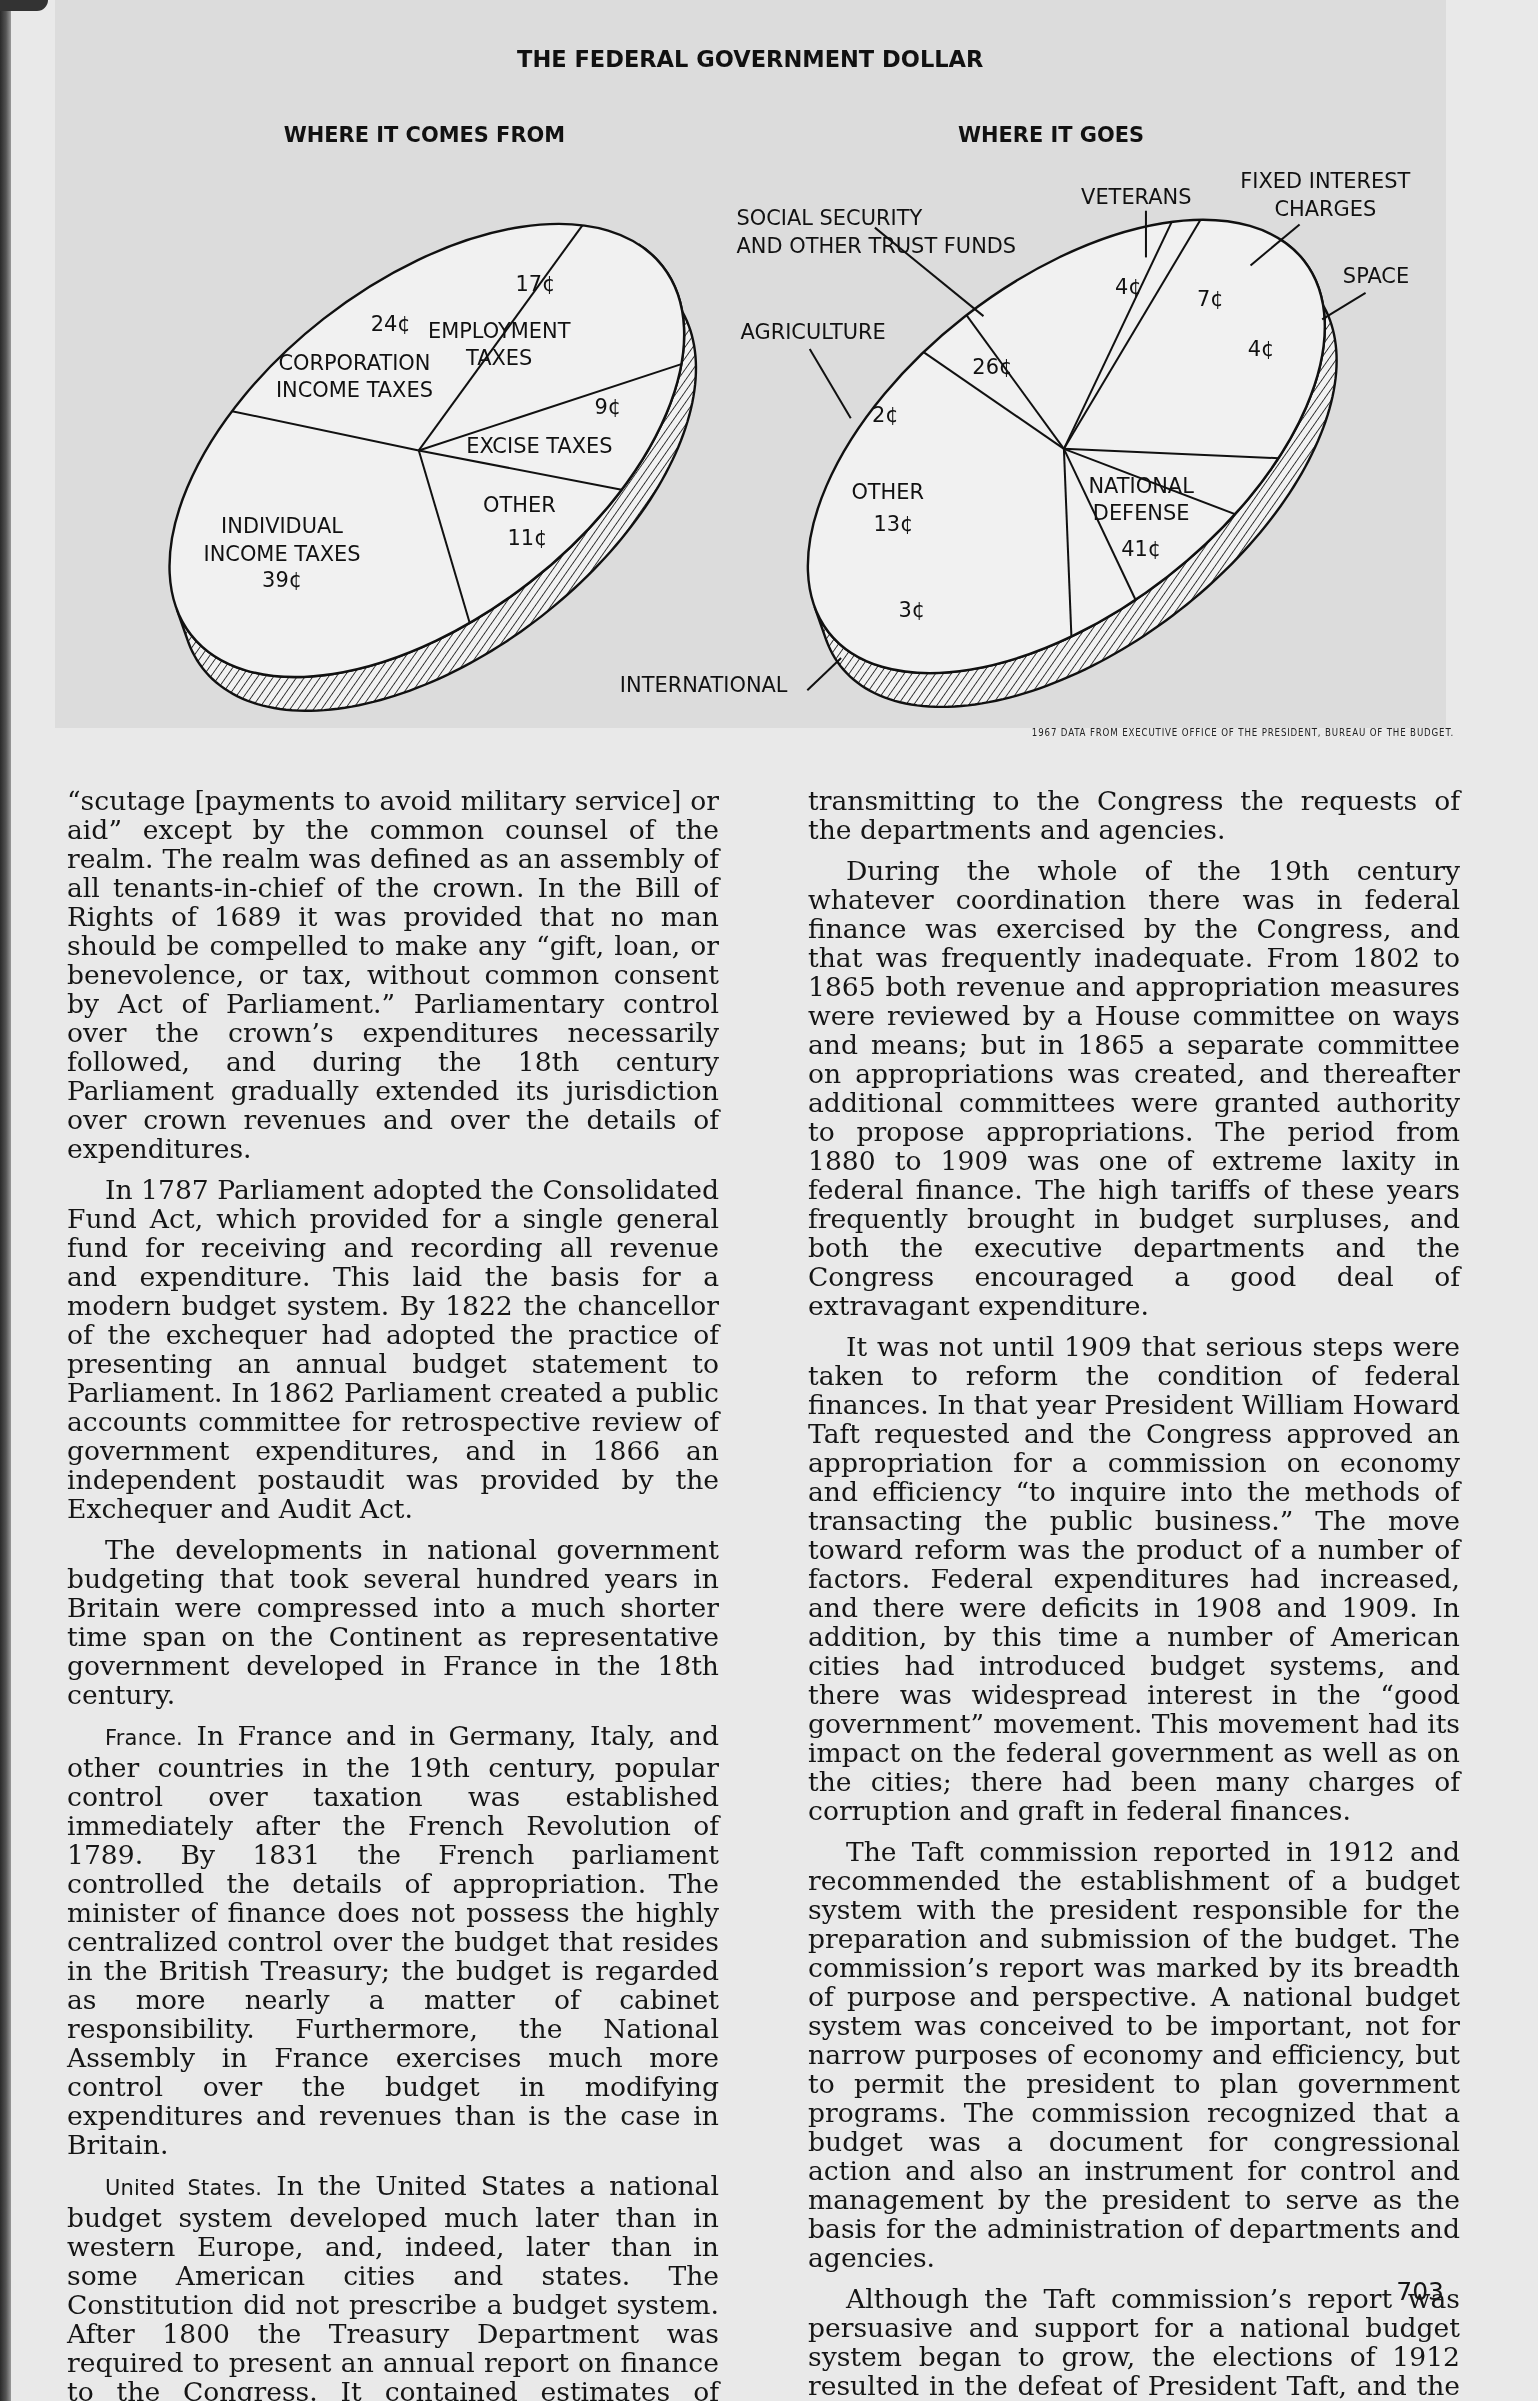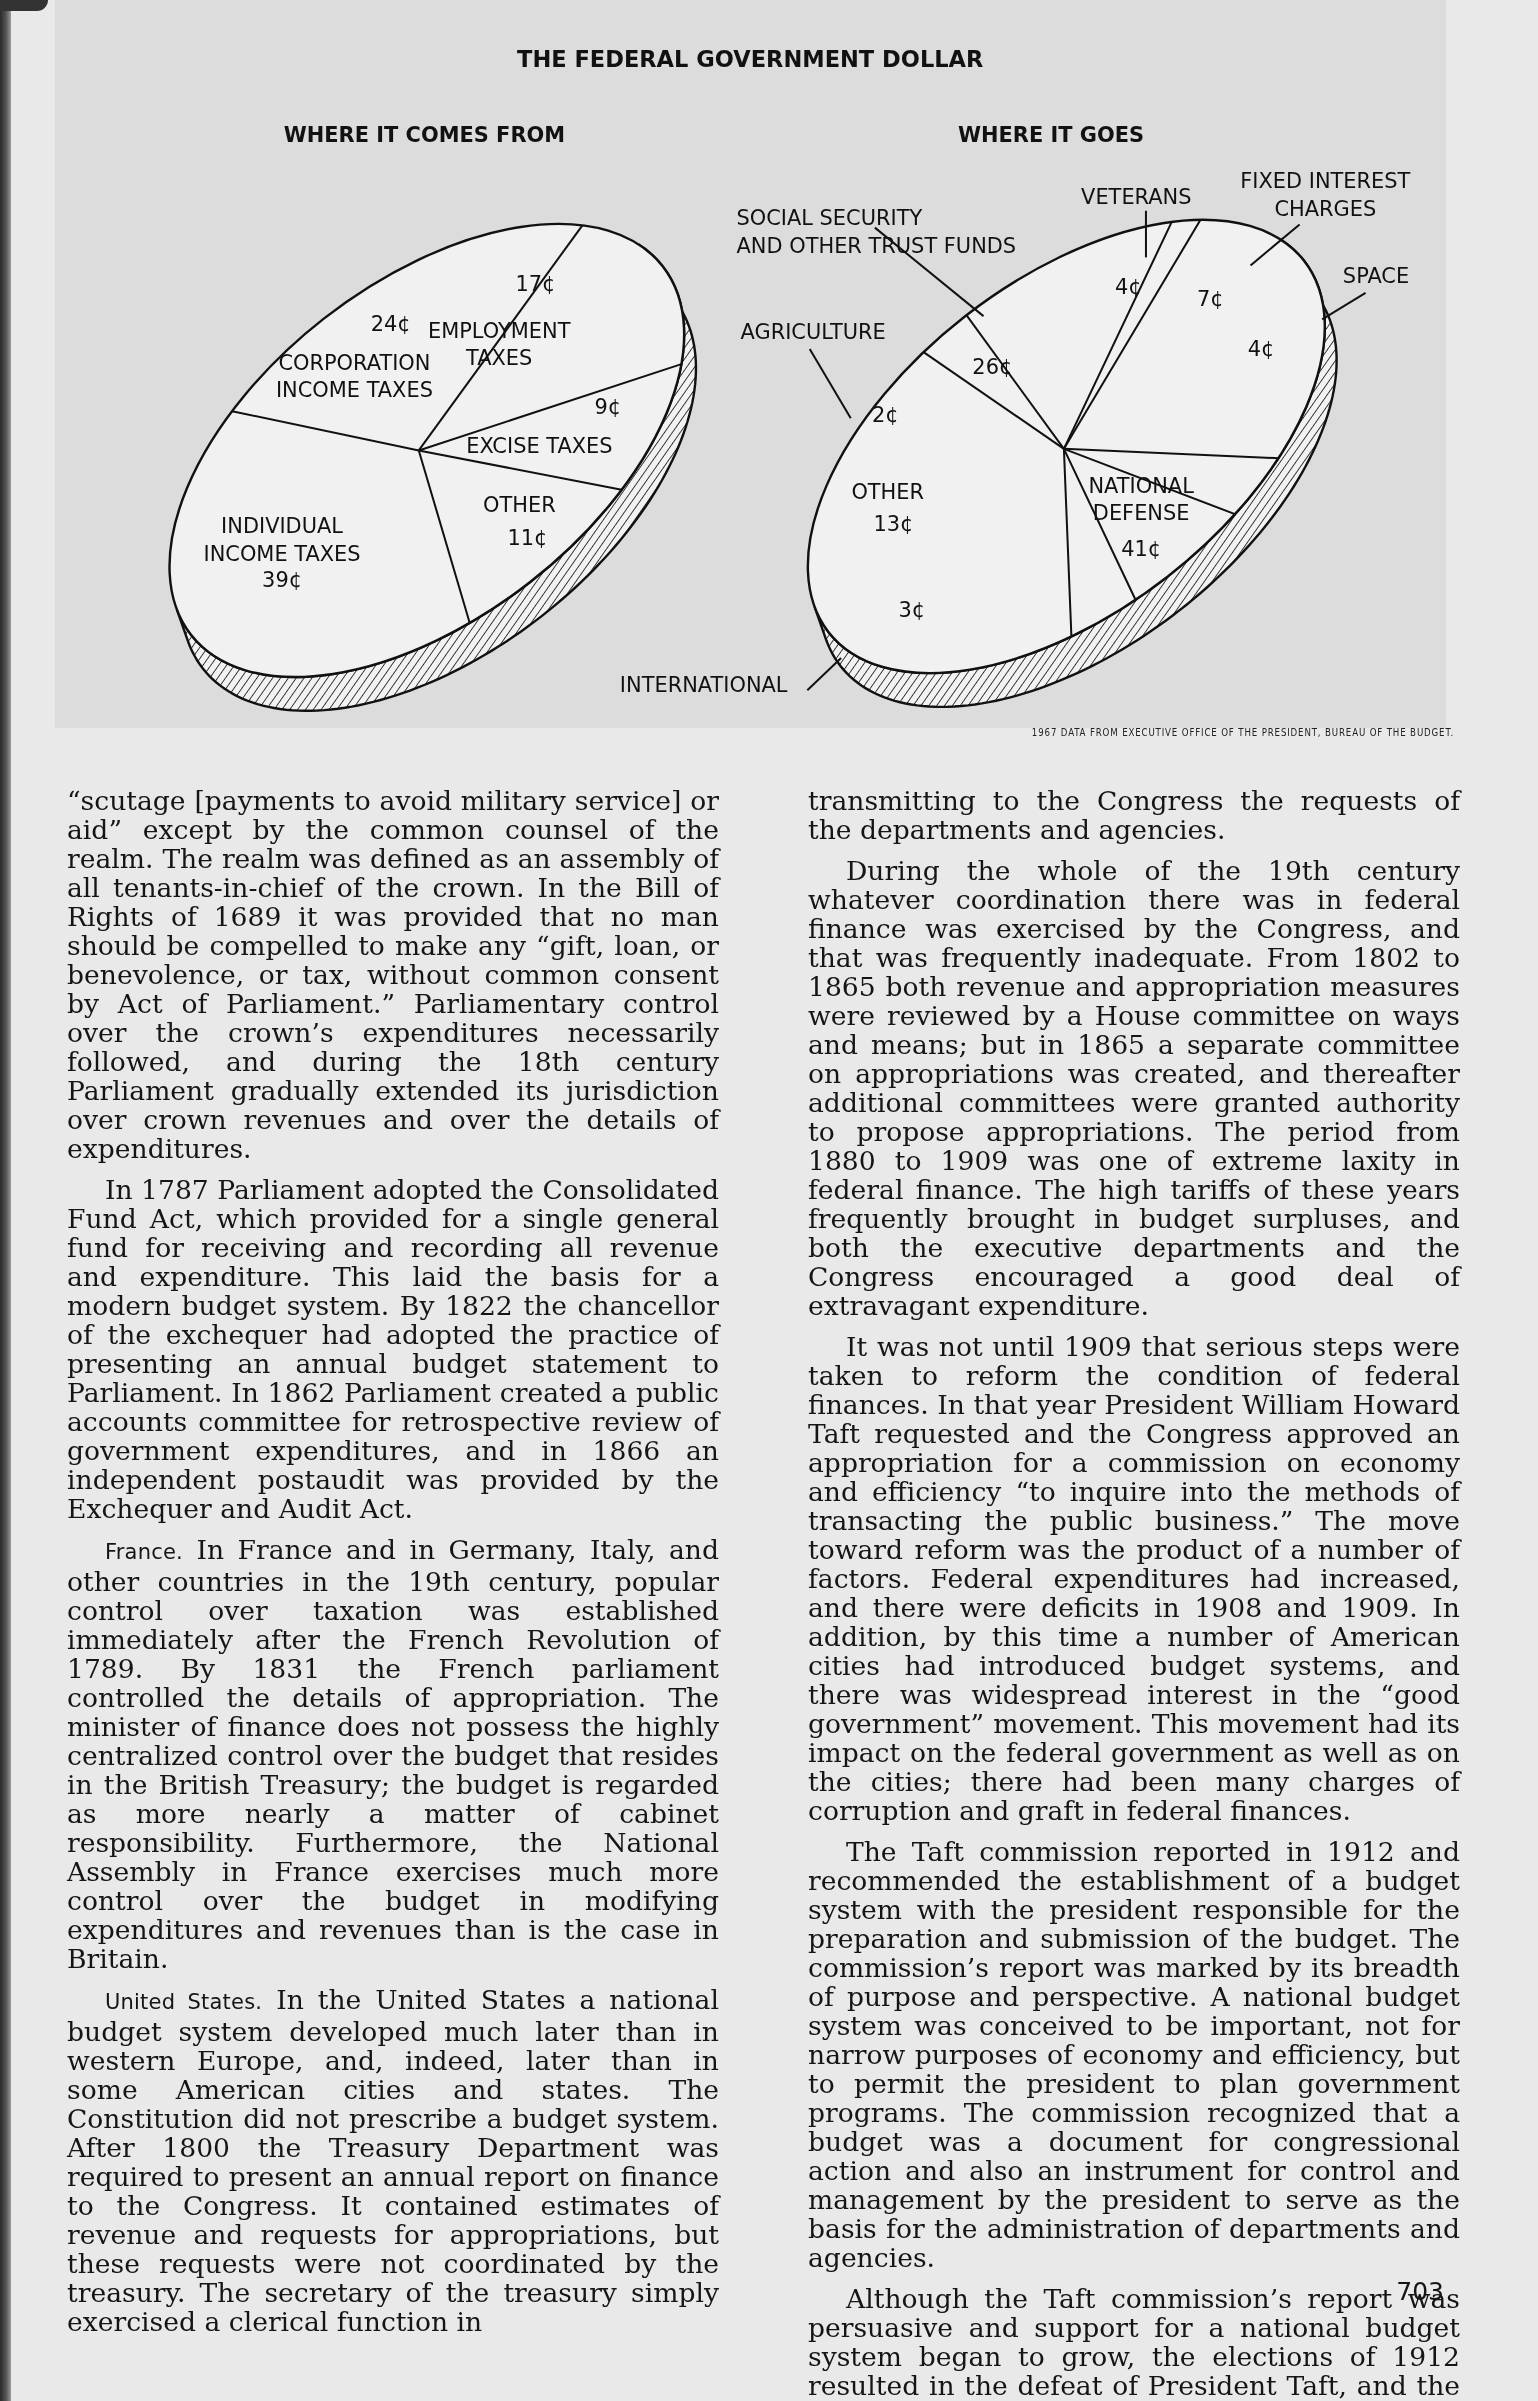--- a/index.html
+++ b/index.html
@@ -145,20 +145,21 @@
       <text x="770" y="860" text-anchor="start" font-size="26">INTERNATIONAL</text>
       <line x1="1003" y1="858" x2="1045" y2="818" stroke="#111" stroke-width="2.5"></line>
     </g>
 </svg>
 
 <div class="credit">1967 DATA FROM EXECUTIVE OFFICE OF THE PRESIDENT, BUREAU OF THE BUDGET.</div>
 
 <div class="col col-left">
   <p class="first">“scutage [payments to avoid military service] or aid” except by the common counsel of the realm. The realm was defined as an assembly of all tenants-in-chief of the crown. In the Bill of Rights of 1689 it was provided that no man should be compelled to make any “gift, loan, or benevolence, or tax, without common consent by Act of Parliament.” Parliamentary control over the crown’s expenditures necessarily followed, and during the 18th century Parliament gradually extended its jurisdiction over crown revenues and over the details of expenditures.</p>
   <p>In 1787 Parliament adopted the Consolidated Fund Act, which provided for a single general fund for receiving and recording all revenue and expenditure. This laid the basis for a modern budget system. By 1822 the chancellor of the exchequer had adopted the practice of presenting an annual budget statement to Parliament. In 1862 Parliament created a public accounts committee for retrospective review of government expenditures, and in 1866 an independent postaudit was provided by the Exchequer and Audit Act.</p>
+  <p>The developments in national government budgeting that took several hundred years in Britain were compressed into a much shorter time span on the Continent as representative government developed in France in the 18th century.</p>
   <p><span class="head">France.</span> <span>In France and in Germany, Italy, and other countries in the 19th century, popular control over taxation was established immediately after the French Revolution of 1789. By 1831 the French parliament controlled the details of appropriation. The minister of finance does not possess the highly centralized control over the budget that resides in the British Treasury; the budget is regarded as more nearly a matter of cabinet responsibility. Furthermore, the National Assembly in France exercises much more control over the budget in modifying expenditures and revenues than is the case in Britain.</span></p>
   <p><span class="head">United States.</span> <span>In the United States a national budget system developed much later than in western Europe, and, indeed, later than in some American cities and states. The Constitution did not prescribe a budget system. After 1800 the Treasury Department was required to present an annual report on finance to the Congress. It contained estimates of revenue and requests for appropriations, but these requests were not coordinated by the treasury. The secretary of the treasury simply exercised a clerical function in</span></p>
 </div>
 
 <div class="col col-right">
   <p class="first">transmitting to the Congress the requests of the departments and agencies.</p>
   <p>During the whole of the 19th century whatever coordination there was in federal finance was exercised by the Congress, and that was frequently inadequate. From 1802 to 1865 both revenue and appropriation measures were reviewed by a House committee on ways and means; but in 1865 a separate committee on appropriations was created, and thereafter additional committees were granted authority to propose appropriations. The period from 1880 to 1909 was one of extreme laxity in federal finance. The high tariffs of these years frequently brought in budget surpluses, and both the executive departments and the Congress encouraged a good deal of extravagant expenditure.</p>
   <p>It was not until 1909 that serious steps were taken to reform the condition of federal finances. In that year President William Howard Taft requested and the Congress approved an appropriation for a commission on economy and efficiency “to inquire into the methods of transacting the public business.” The move toward reform was the product of a number of factors. Federal expenditures had increased, and there were deficits in 1908 and 1909. In addition, by this time a number of American cities had introduced budget systems, and there was widespread interest in the “good government” movement. This movement had its impact on the federal government as well as on the cities; there had been many charges of corruption and graft in federal finances.</p>
   <p>The Taft commission reported in 1912 and recommended the establishment of a budget system with the president responsible for the preparation and submission of the budget. The commission’s report was marked by its breadth of purpose and perspective. A national budget system was conceived to be important, not for narrow purposes of economy and efficiency, but to permit the president to plan government programs. The commission recognized that a budget was a document for congressional action and also an instrument for control and management by the president to serve as the basis for the administration of departments and agencies.</p>
   <p>Although the Taft commission’s report was persuasive and support for a national budget system began to grow, the elections of 1912 resulted in the defeat of President Taft, and the new Congress, under the control of the Democrats, turned</p>

